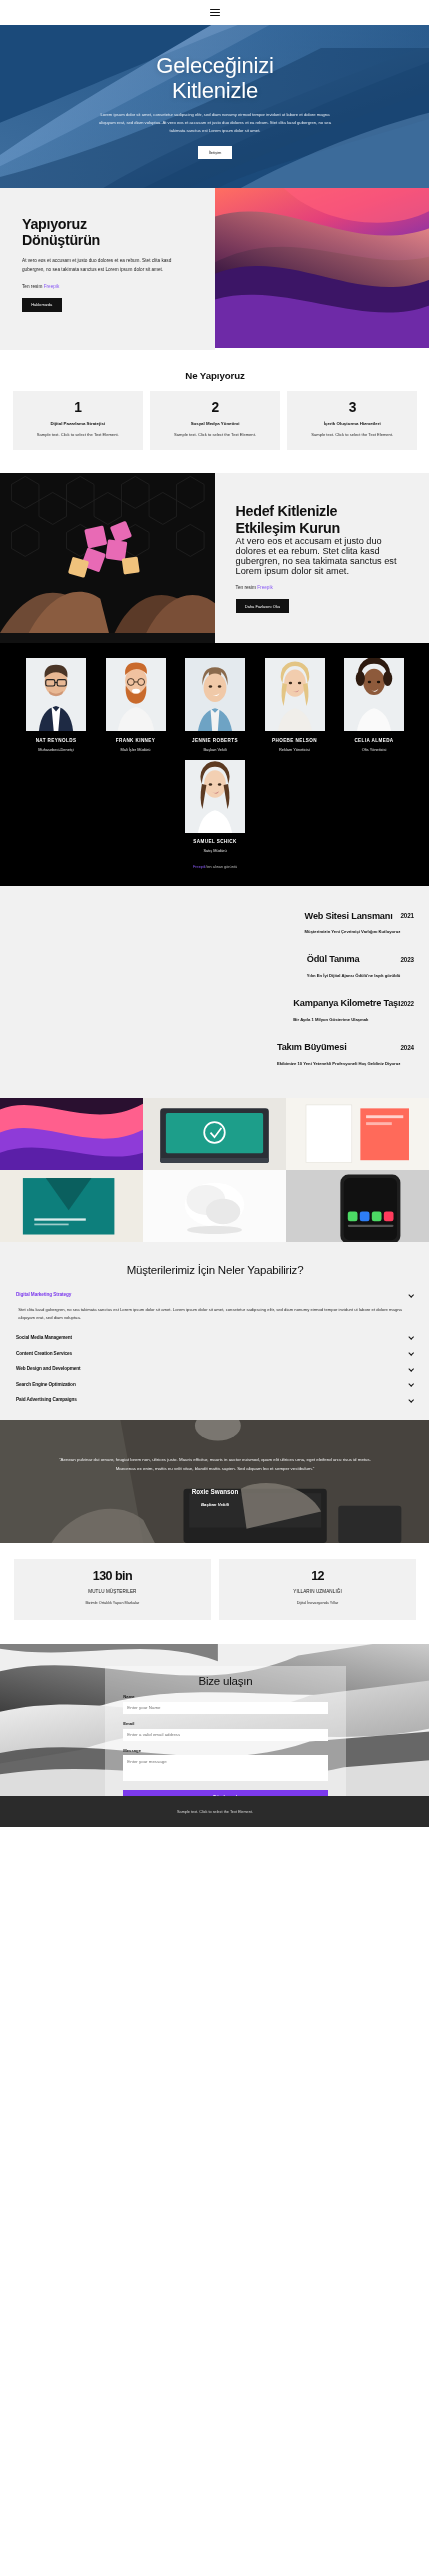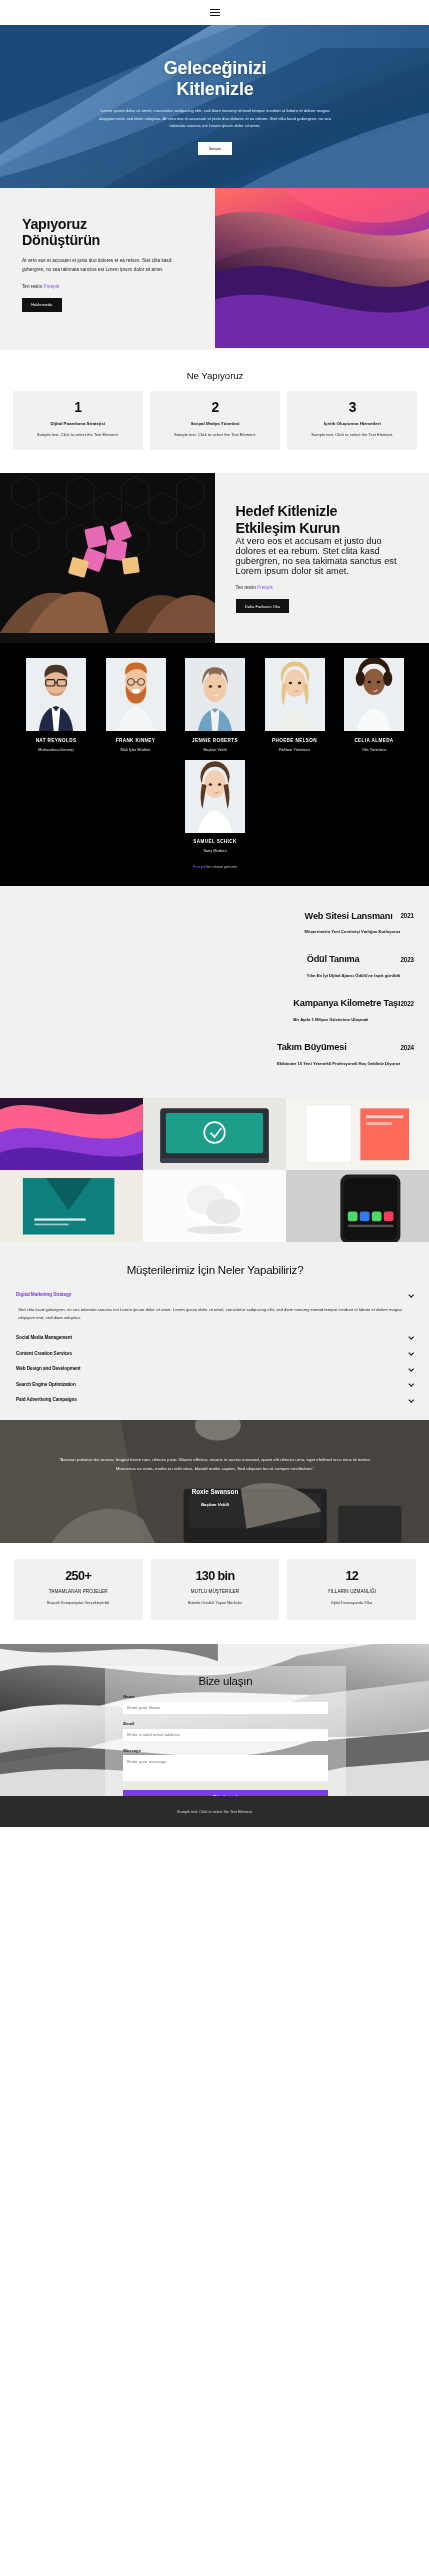--- a/index.html
+++ b/index.html
@@ -23,21 +23,21 @@
 
   
   .hero {
     height: 163px; position: relative; overflow: hidden;
     display: flex; flex-direction: column; align-items: center; justify-content: center;
     background:
       radial-gradient(160% 120% at 10% 0%, #5f92c9 0%, #2e6aa8 35%, #1d4d80 60%, #143655 100%);
   }
   .hero-inner { position: relative; z-index: 5; text-align: center; padding: 0 40px; }
   .hero h1 {
-    color: #fff; font-size: 18px; line-height: 1.12; font-weight: 700;
+    color: #fff; font-size: 22px; line-height: 1.12; font-weight: 400;
     letter-spacing: -0.2px; text-shadow: 0 0.6px 5.7px rgba(0,0,0,.18);
   }
   .hero p {
     color: #e8eef6; font-size: 4.2px; line-height: 1.85; margin-top: 8px;
     max-width: 246px; margin-left: auto; margin-right: auto;
   }
   .hero .btn-white {
     display: inline-block; margin-top: 11.5px; background: #fff; color: #1c1c1c;
     font-size: 4px; padding: 4px 10.3px; border: none; cursor: pointer;
   }
@@ -54,21 +54,21 @@
   }
   .credit { font-size: 4.7px; color: #232323; margin-top: 9.2px; }
   .credit a { color: #8b5cf6; text-decoration: none; }
   .btn-dark {
     display: inline-block; margin-top: 9.2px; background: #121212; color: #fff;
     font-size: 4px; padding: 4.6px 9.2px; border: none; cursor: pointer;
   }
 
   
   .whatwedo { background: #fff; padding: 19.5px 12.6px 23px; }
-  .sec-title { text-align: center; font-size: 9.7px; font-weight: 400; letter-spacing: -0.1px; color: #111; }
+  .sec-title { text-align: center; font-size: 9.7px; font-weight: 700; letter-spacing: -0.1px; color: #111; }
   .cards3 { display: flex; gap: 6.9px; margin-top: 10.3px; }
   .card {
     flex: 1; background: #f1f1f1; padding: 9.2px 8px 11.5px; text-align: center;
   }
   .card .num { font-size: 13.8px; font-weight: 800; color: #111; letter-spacing: -0.6px; }
   .card .ct { font-size: 4.4px; font-weight: 700; margin-top: 5.7px; line-height: 1.45; color: #111; }
   .card .cb { font-size: 4.1px; margin-top: 5.2px; line-height: 1.6; color: #2b2b2b; }
 
   
   .engage { display: flex; width: 430px; }
@@ -585,25 +585,20 @@
     <div class="tin">
       <div class="quote">"Aenean pulvinar dui ornare, feugiat lorem non, ultrices justo. Mauris efficitur, mauris in auctor euismod, quam elit ultrices urna, eget eleifend arcu risus id metus. Maecenas ex enim, mattis eu velit vitae, blandit mattis sapien. Sed aliquam leo et semper vestibulum."</div>
       <div class="au">Roxie Swanson</div>
       <div class="ro">Başkan Vekili</div>
     </div>
   </div>
 
   <div class="stats">
     <div class="stats-grid">
       <div class="stat">
-        <div class="v">250+</div>
-        <div class="l">TAMAMLANAN PROJELER</div>
-        <div class="s">Başarılı Kampanyalar Gerçekleştirildi</div>
-      </div>
-      <div class="stat">
         <div class="v">130 bin</div>
         <div class="l">MUTLU MÜŞTERILER</div>
         <div class="s">Bizimle Ortaklık Yapan Markalar</div>
       </div>
       <div class="stat">
         <div class="v">12</div>
         <div class="l">YILLARIN UZMANLIĞI</div>
         <div class="s">Dijital İnovasyonda Yıllar</div>
       </div>
     </div>

